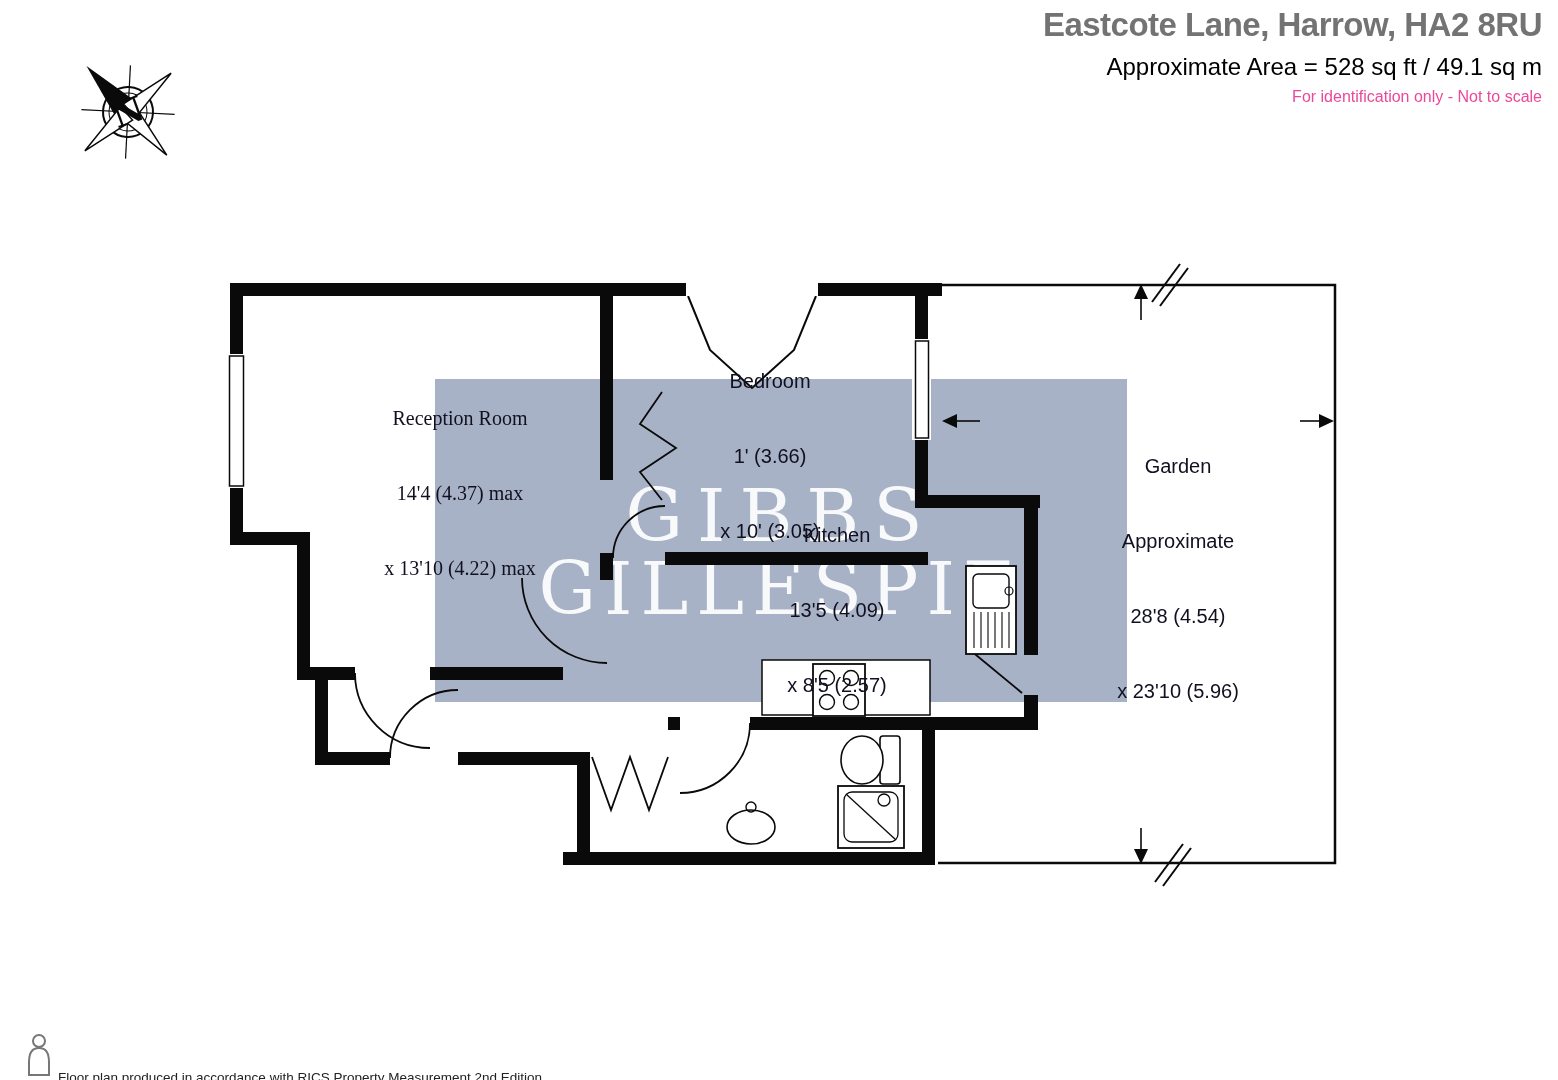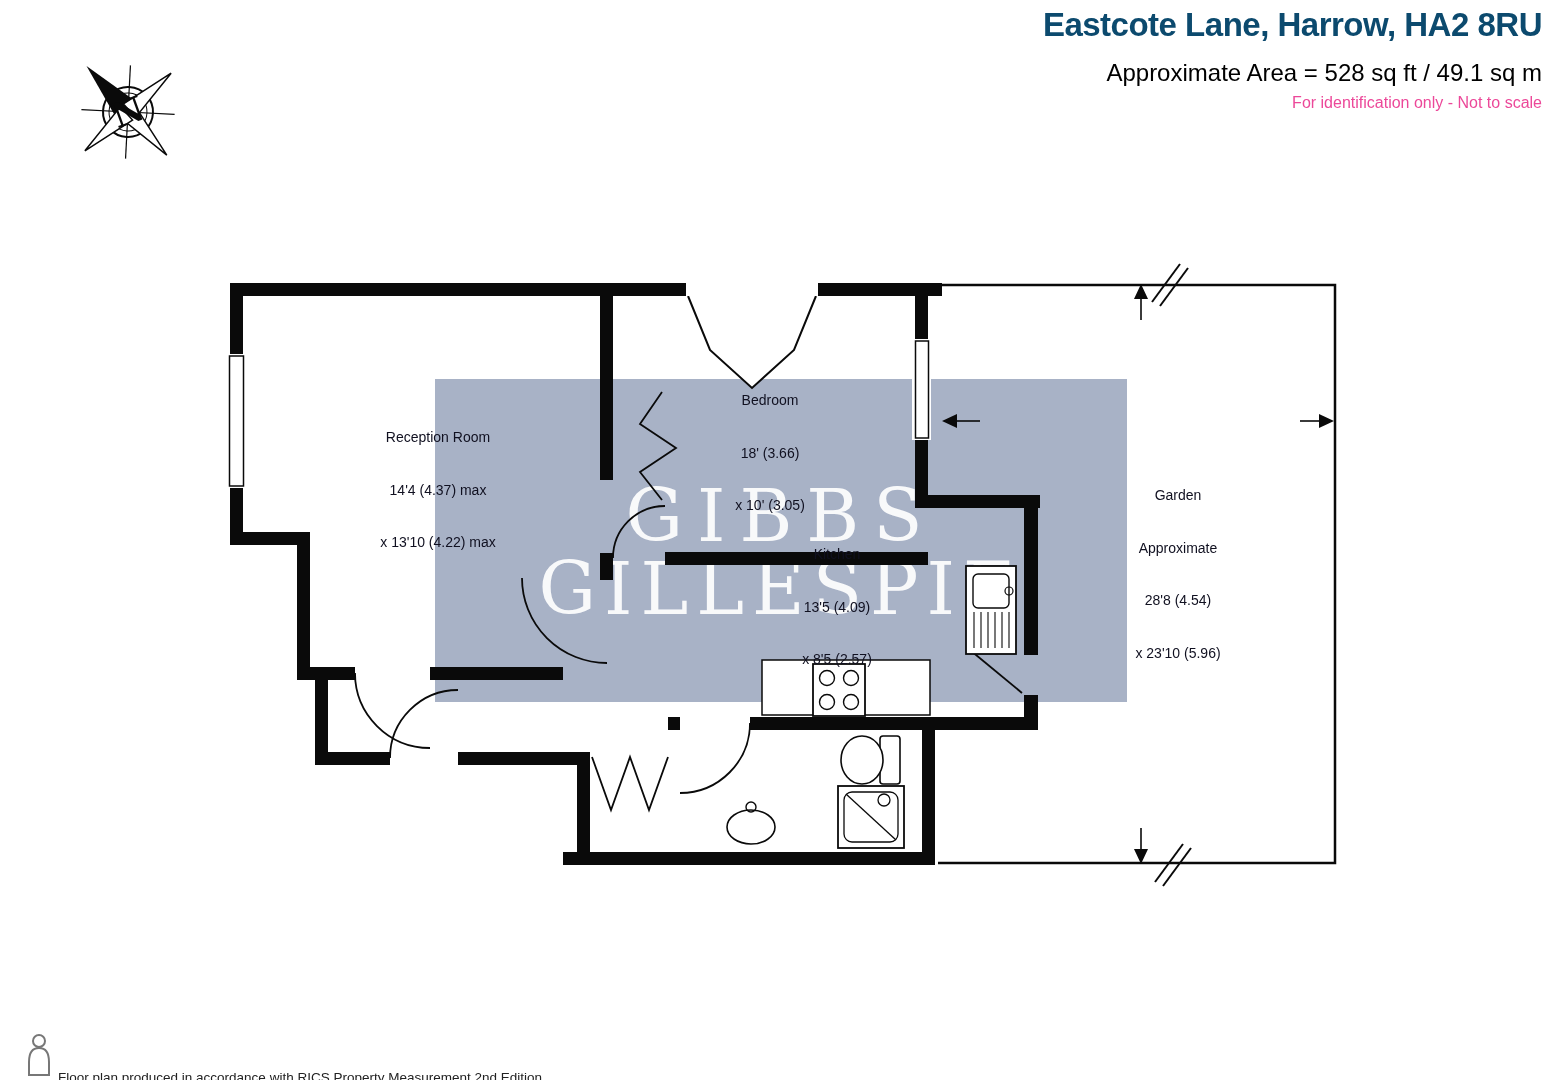--- a/index.html
+++ b/index.html
@@ -1,26 +1,26 @@
 <!DOCTYPE html>
 <html><head>
 <meta charset="utf-8">
 <style>
   html,body{margin:0;padding:0;}
   body{
     width:1558px;height:1080px;position:relative;background:#ffffff;
     font-family:"Liberation Sans",sans-serif;overflow:hidden;color:#000;
   }
   .header{position:absolute;top:6px;right:16px;text-align:right;}
-  .header .title{font-size:33px;font-weight:700;letter-spacing:-0.5px;color:#0c4a6e;}
-  .header .area{font-size:24px;margin-top:15px;color:#000;}
+  .header .title{font-size:33px;font-weight:700;letter-spacing:-0.5px;color:#737373;}
+  .header .area{font-size:24px;margin-top:9px;color:#000;}
   .header .note{font-size:16px;margin-top:7px;color:#ec4899;}
   .room-label{
     position:absolute;transform:translate(-50%,-50%);text-align:center;
-    font-size:14px;line-height:1.25;color:#101020;white-space:pre;z-index:5;
+    font-size:20px;line-height:1.25;color:#101020;white-space:pre;z-index:5;
   }
   .footer{
     position:absolute;left:58px;top:1027px;font-size:13.5px;line-height:1.5;
     color:#222;white-space:pre-wrap;z-index:5;
   }
   .plan-svg{position:absolute;left:0;top:0;z-index:1;}
   .person-icon{position:absolute;left:24px;top:1033px;z-index:5;}
   .w{fill:#0a0a0a;}
   .thin{stroke:#0a0a0a;fill:none;}
 </style>
@@ -151,29 +151,29 @@
     <text transform="rotate(-20)" x="0" y="12" text-anchor="middle" font-family="DejaVu Serif, serif" font-size="34" font-weight="bold" fill="#0a0a0a">N</text>
   </g>
 </svg>
 
 <div class="header">
   <div class="title">Eastcote Lane, Harrow, HA2 8RU</div>
   <div class="area">Approximate Area = 528 sq ft / 49.1 sq m</div>
   <div class="note">For identification only - Not to scale</div>
 </div>
 
-<div class="room-label" style="left:438px;top:481px;">
+<div class="room-label" style="left:460px;top:481px;font-family:Liberation Serif, serif;">
   <div>Reception Room</div>
   <div>14'4 (4.37) max</div>
   <div>x 13'10 (4.22) max</div>
 </div>
 
 <div class="room-label" style="left:770px;top:444px;">
   <div>Bedroom</div>
-  <div>18' (3.66)</div>
+  <div>1' (3.66)</div>
   <div>x 10' (3.05)</div>
 </div>
 
 <div class="room-label" style="left:837px;top:598px;">
   <div>Kitchen</div>
   <div>13'5 (4.09)</div>
   <div>x 8'5 (2.57)</div>
 </div>
 
 <div class="room-label" style="left:1178px;top:566px;">

